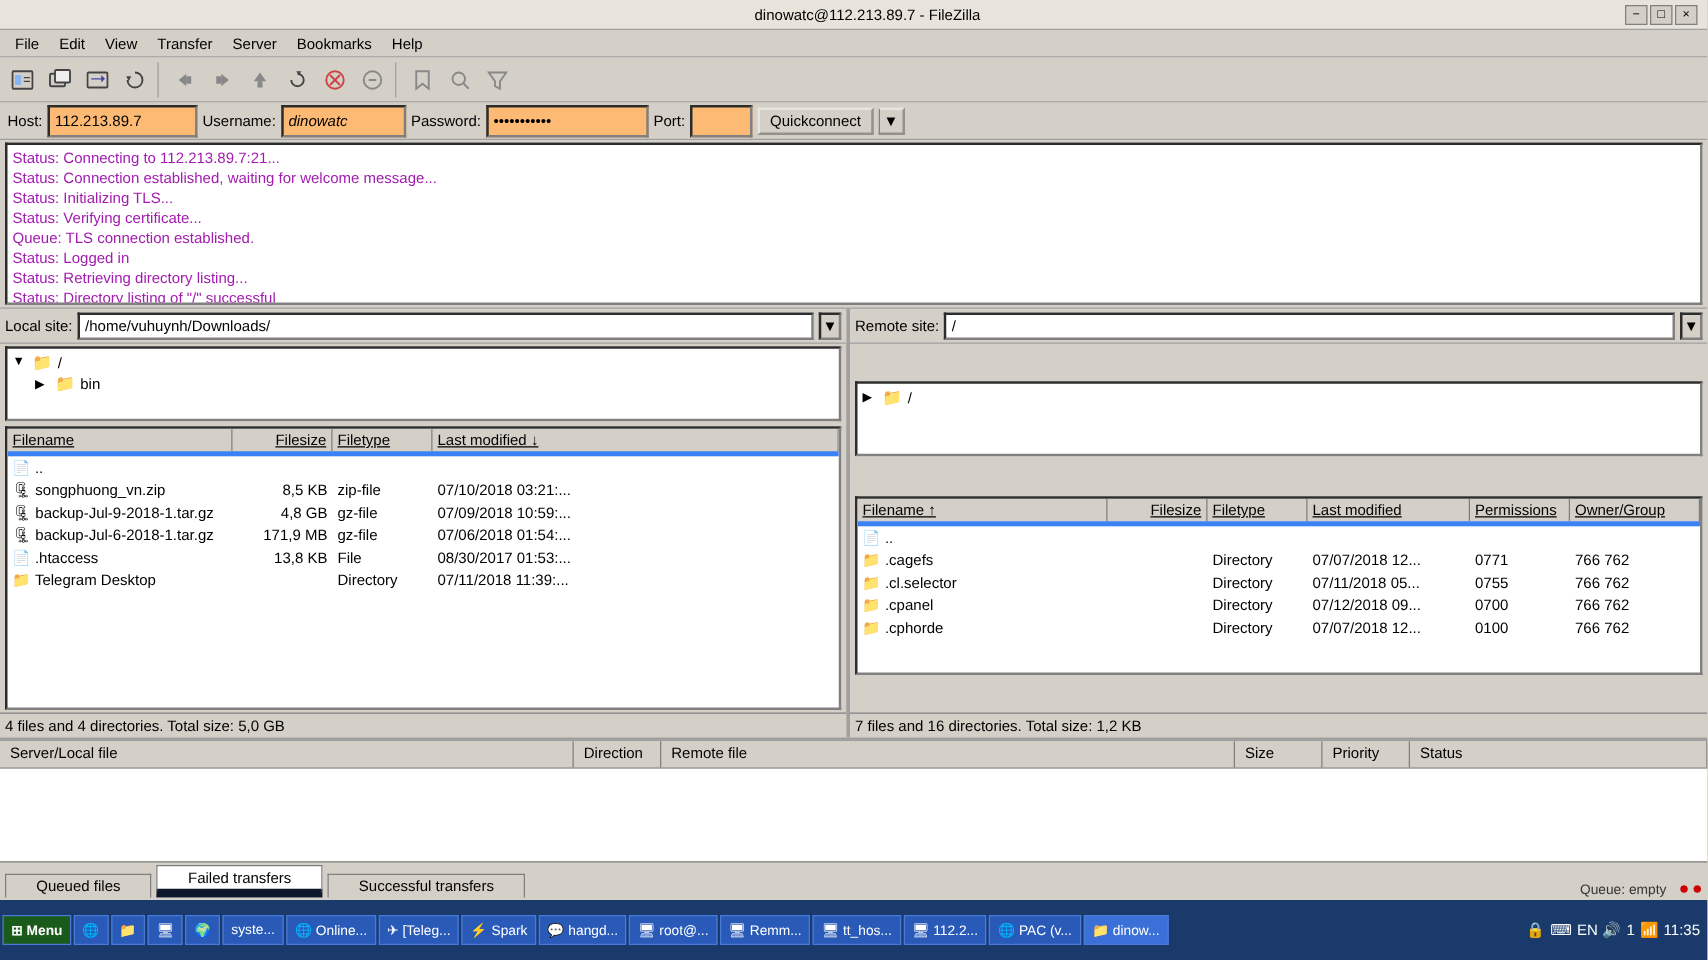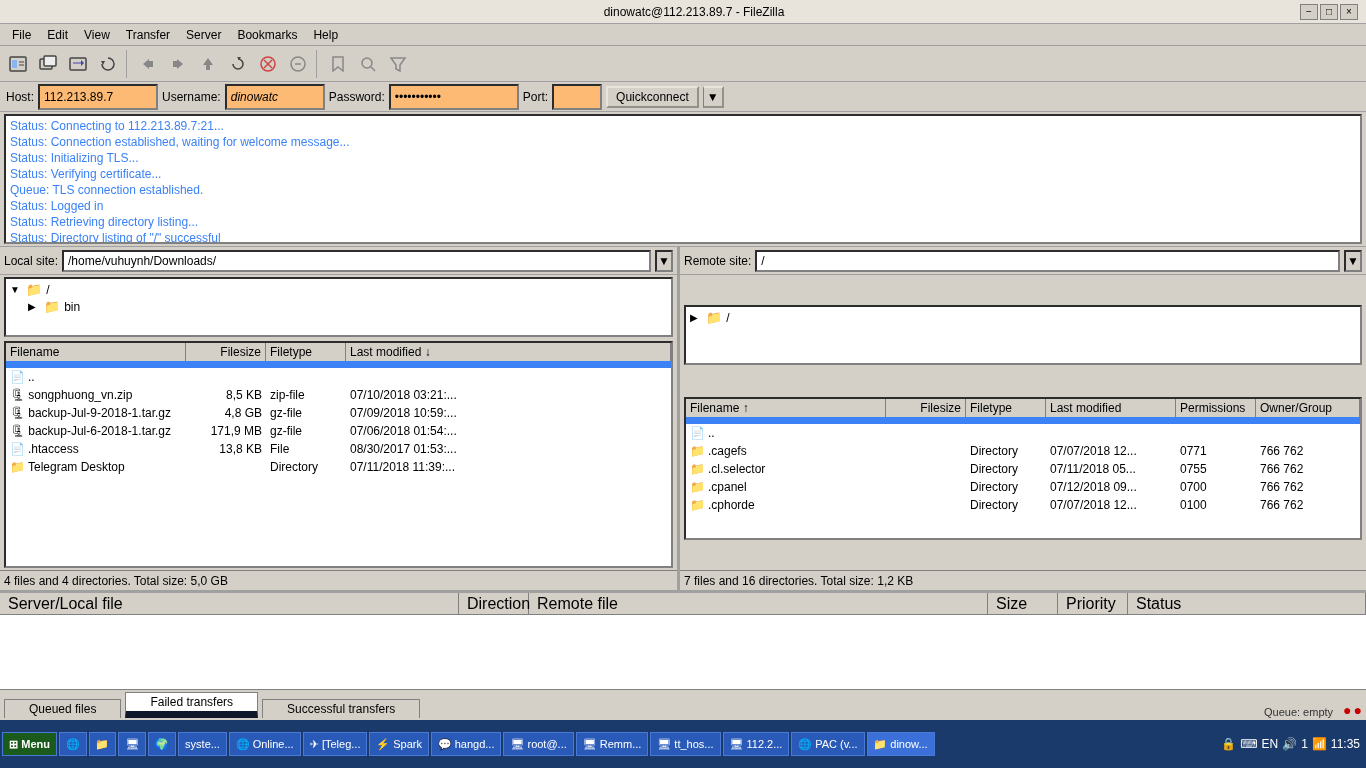--- a/index.html
+++ b/index.html
@@ -26,21 +26,21 @@
     .conn-input { height: 22px; border: 2px inset #808080; background: #fdba74; padding: 11px 4px; font-size: 12px; }
     .host-input { width: 120px; }
     .user-input { width: 100px; font-style: italic; }
     .pass-input { width: 130px; }
     .port-input { width: 50px; }
     .quickconnect-btn { height: 22px; background: #d4d0c8; border: 2px outset #e8e4dc; padding: 0 8px; cursor: pointer; font-size: 12px; }
     .quickconnect-dropdown { height: 22px; background: #d4d0c8; border: 2px outset #e8e4dc; padding: 0 3px; cursor: pointer; border-left: 1px solid #808080; }
 
     
     .log-area { background: white; border: 2px inset #808080; margin: 2px 4px; padding: 2px 4px; overflow: hidden; flex-shrink: 0; height: 130px; }
-    .log-line { font-size: 12px; line-height: 16px; color: #3b82f6; }
+    .log-line { font-size: 12px; line-height: 16px; color: #a21caf; }
 
     
     .panels-container { display: flex; flex: 1; overflow: hidden; border-top: 1px solid #a0a0a0; }
 
     
     .local-panel { width: 680px; display: flex; flex-direction: column; border-right: 3px solid #a0a0a0; }
     .remote-panel { flex: 1; display: flex; flex-direction: column; gap: 28px; }
 
     
     .site-bar { background: #d4d0c8; height: 28px; display: flex; align-items: center; padding: 0 4px; gap: 4px; border-bottom: 1px solid #a0a0a0; }
@@ -49,33 +49,33 @@
     .site-bar-dropdown { height: 22px; background: #d4d0c8; border: 2px inset #808080; width: 18px; cursor: pointer; }
 
     
     .file-tree { background: white; border: 2px inset #808080; margin: 2px 4px; height: 60px; overflow: hidden; padding: 2px; }
     .tree-item { display: flex; align-items: center; gap: 4px; padding: 1px 2px; cursor: pointer; font-size: 12px; }
     .tree-arrow { font-size: 10px; width: 12px; }
     .folder-icon { color: #ffcc00; font-size: 13px; }
 
     
     .file-list-container { flex: 1; background: white; border: 2px inset #808080; margin: 2px 4px; overflow: hidden; display: flex; flex-direction: column; }
-    .file-list-header { display: flex; background: #d4d0c8; border-bottom: 7px solid #3b82f6; flex-shrink: 0; }
+    .file-list-header { display: flex; background: #d4d0c8; border-bottom: 4px solid #3b82f6; flex-shrink: 0; text-decoration: underline; }
     .file-col-header { padding: 2px 4px; border-right: 1px solid #808080; font-size: 12px; cursor: pointer; white-space: nowrap; overflow: hidden; }
     .file-list-body { overflow-y: auto; flex: 1; }
     .file-row { display: flex; align-items: center; padding: 1px 0; cursor: pointer; }
     .file-cell { padding: 1px 4px; overflow: hidden; white-space: nowrap; font-size: 12px; }
 
     
     .panel-status { background: #d4d0c8; height: 20px; border-top: 1px solid #808080; display: flex; align-items: center; padding: 0 4px; font-size: 11px; }
 
     
     .queue-area { background: #d4d0c8; border-top: 3px solid #a0a0a0; height: 130px; display: flex; flex-direction: column; }
     .queue-header { display: flex; background: #d4d0c8; border-bottom: 1px solid #808080; height: 22px; }
-    .queue-col { padding: 2px 8px; border-right: 1px solid #808080; font-size: 16px; font-weight: normal; }
+    .queue-col { padding: 2px 8px; border-right: 1px solid #808080; font-size: 12px; font-weight: normal; }
     .queue-body { flex: 1; background: white; margin: 0 0 0 0; }
     .queue-tab { padding: 2px 24px; background: #d4d0c8; border: 1px solid #808080; border-bottom: none; cursor: pointer; font-size: 12px; margin-right: 2px; }
     .queue-tab.active { background: #ffffff; border-bottom: 7px solid #0f172a; z-index: 1; }
 
     
     .taskbar { background: #1a3a6b; height: 48px; display: flex; align-items: center; padding: 0 2px; gap: 2px; flex-shrink: 0; }
     .taskbar-btn { height: 24px; background: #2a5ab8; border: 1px solid #4a7ad8; display: flex; align-items: center; padding: 0 6px; gap: 4px; cursor: pointer; color: white; font-size: 11px; white-space: nowrap; }
     .taskbar-start { background: #1a5a1a; color: white; font-weight: bold; }
     .taskbar-sys { display: flex; align-items: center; gap: 4px; color: white; font-size: 10px; padding: 0 4px; }
 

